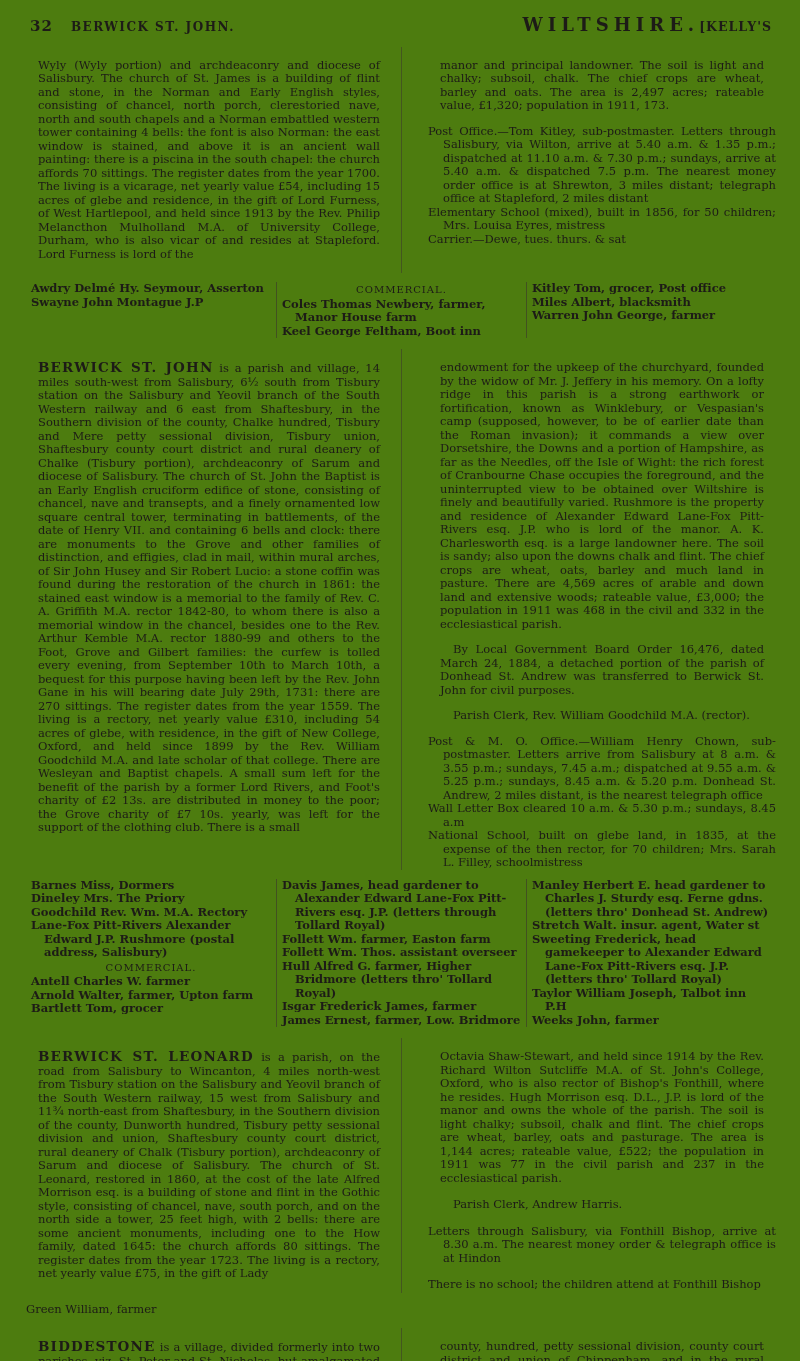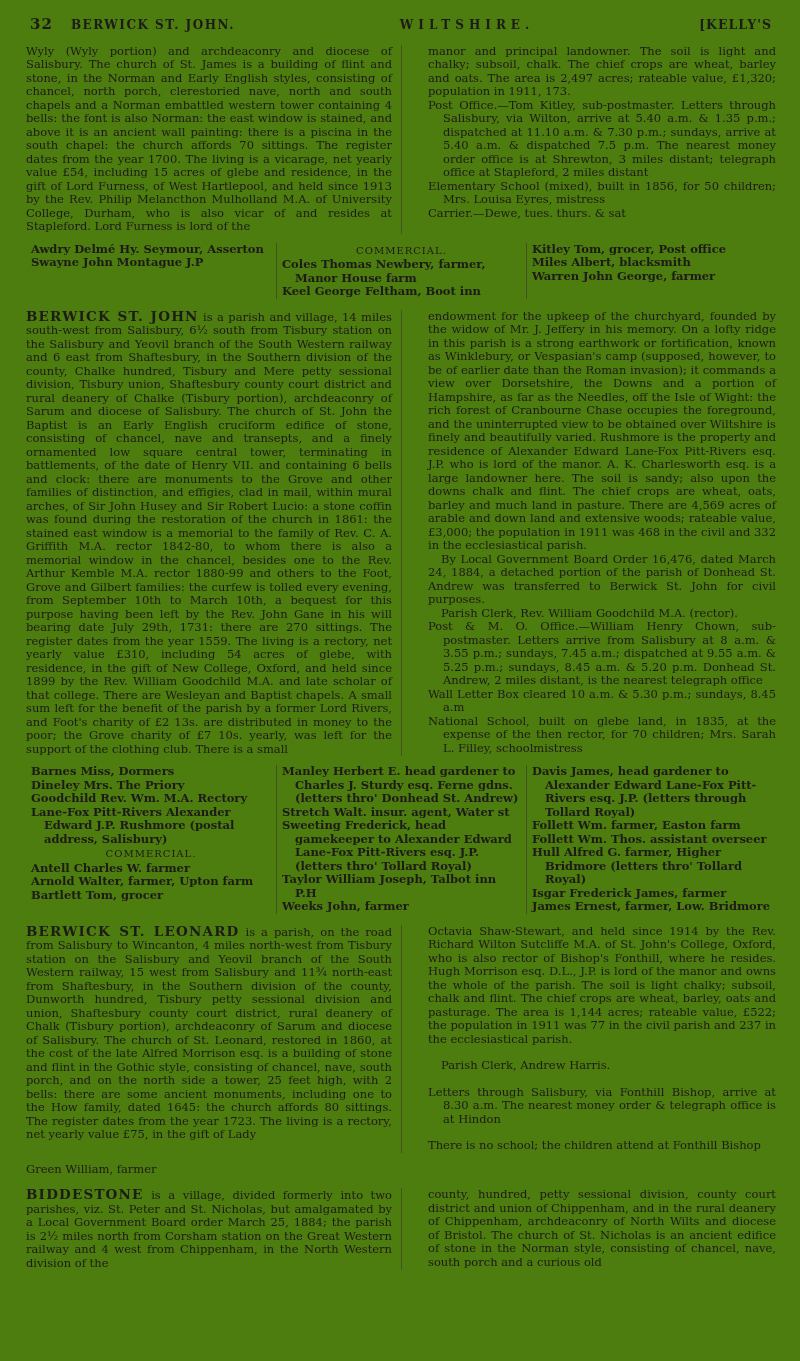--- a/index.html
+++ b/index.html
@@ -17,28 +17,28 @@
     text-align:justify;
   }
   
   .runhead {
     display:flex; align-items:baseline;
     margin:2px 4px 12px 4px;
     text-align:left;
   }
   .pagenum { font-weight:bold; font-size:15px; letter-spacing:1px; margin-right:18px; }
   .head-left { font-weight:bold; font-size:12px; letter-spacing:1.5px; }
-  .head-center { flex:1; text-align:center; font-weight:bold; font-size:12px; letter-spacing:5px; }
+  .head-center { flex:1; text-align:right; font-weight:bold; font-size:18px; letter-spacing:5px; }
   .head-right { font-size:12.5px; font-weight:bold; letter-spacing:1px; }
   
   .cols { display:flex; align-items:stretch; }
   .col { width:50%; box-sizing:border-box; }
   .col.left  { padding-right:9px; }
   .col.right { padding-left:26px; border-left:1px solid rgba(60,54,45,0.55); }
-  .para { margin:0; }
+  .para { margin:12px; }
   .para.indent { text-indent:13px; }
   .entry { padding-left:15px; text-indent:-15px; margin:0; }
   .headword { font-weight:bold; font-size:13.5px; letter-spacing:1.2px; }
   
   .dir { display:flex; margin:9px 0 10px 0; text-align:left; }
   .dir .dcol { width:33.33%; box-sizing:border-box; padding:0 5px; }
   .dir .dcol + .dcol { border-left:1px solid rgba(60,54,45,0.6); }
   .dir .entry { padding-left:13px; text-indent:-13px;font-weight:bold; }
   .dir-header { text-align:center; font-size:10px; letter-spacing:1px; margin:1px 0; }
   .centered-entry { margin:10px 0 12px 0; }
@@ -106,33 +106,33 @@
         <p class="entry">Barnes Miss, Dormers</p>
         <p class="entry">Dineley Mrs. The Priory</p>
         <p class="entry">Goodchild Rev. Wm. M.A. Rectory</p>
         <p class="entry">Lane-Fox Pitt-Rivers Alexander Edward J.P. Rushmore (postal address, Salisbury)</p>
         <p class="dir-header">COMMERCIAL.</p>
         <p class="entry">Antell Charles W. farmer</p>
         <p class="entry">Arnold Walter, farmer, Upton farm</p>
         <p class="entry">Bartlett Tom, grocer</p>
       </div>
       <div class="dcol">
-        <p class="entry">Manley Herbert E. head gardener to Charles J. Sturdy esq. Ferne gdns. (letters thro' Donhead St. Andrew)</p>
-        <p class="entry">Stretch Walt. insur. agent, Water st</p>
-        <p class="entry">Sweeting Frederick, head gamekeeper to Alexander Edward Lane-Fox Pitt-Rivers esq. J.P. (letters thro' Tollard Royal)</p>
-        <p class="entry">Taylor William Joseph, Talbot inn P.H</p>
-        <p class="entry">Weeks John, farmer</p>
-      </div>
-      <div class="dcol">
         <p class="entry">Davis James, head gardener to Alexander Edward Lane-Fox Pitt-Rivers esq. J.P. (letters through Tollard Royal)</p>
         <p class="entry">Follett Wm. farmer, Easton farm</p>
         <p class="entry">Follett Wm. Thos. assistant overseer</p>
         <p class="entry">Hull Alfred G. farmer, Higher Bridmore (letters thro' Tollard Royal)</p>
         <p class="entry">Isgar Frederick James, farmer</p>
         <p class="entry">James Ernest, farmer, Low. Bridmore</p>
+      </div>
+      <div class="dcol">
+        <p class="entry">Manley Herbert E. head gardener to Charles J. Sturdy esq. Ferne gdns. (letters thro' Donhead St. Andrew)</p>
+        <p class="entry">Stretch Walt. insur. agent, Water st</p>
+        <p class="entry">Sweeting Frederick, head gamekeeper to Alexander Edward Lane-Fox Pitt-Rivers esq. J.P. (letters thro' Tollard Royal)</p>
+        <p class="entry">Taylor William Joseph, Talbot inn P.H</p>
+        <p class="entry">Weeks John, farmer</p>
       </div>
     </div>
   </div>
 
   <div class="section">
     <div class="cols">
       <div class="col left">
         <p class="para"><span class="headword">BERWICK ST. LEONARD</span> <span>is a parish, on the road from Salisbury to Wincanton, 4 miles north-west from Tisbury station on the Salisbury and Yeovil branch of the South Western railway, 15 west from Salisbury and 11¾ north-east from Shaftesbury, in the Southern division of the county, Dunworth hundred, Tisbury petty sessional division and union, Shaftesbury county court district, rural deanery of Chalk (Tisbury portion), archdeaconry of Sarum and diocese of Salisbury. The church of St. Leonard, restored in 1860, at the cost of the late Alfred Morrison esq. is a building of stone and flint in the Gothic style, consisting of chancel, nave, south porch, and on the north side a tower, 25 feet high, with 2 bells: there are some ancient monuments, including one to the How family, dated 1645: the church affords 80 sittings. The register dates from the year 1723. The living is a rectory, net yearly value £75, in the gift of Lady</span></p>
       </div>
       <div class="col right">

